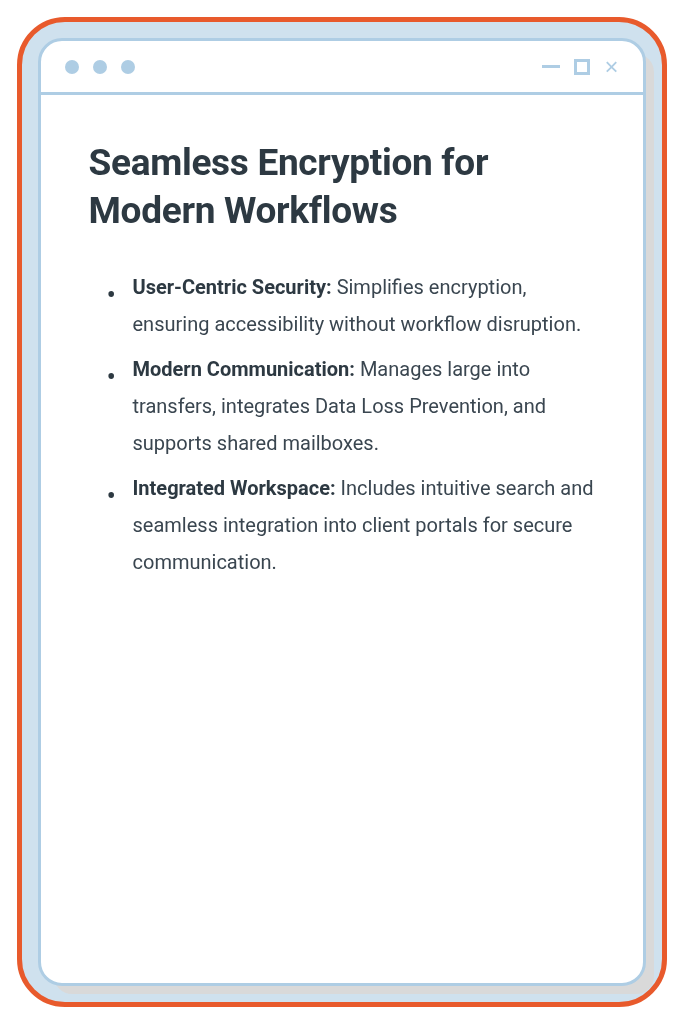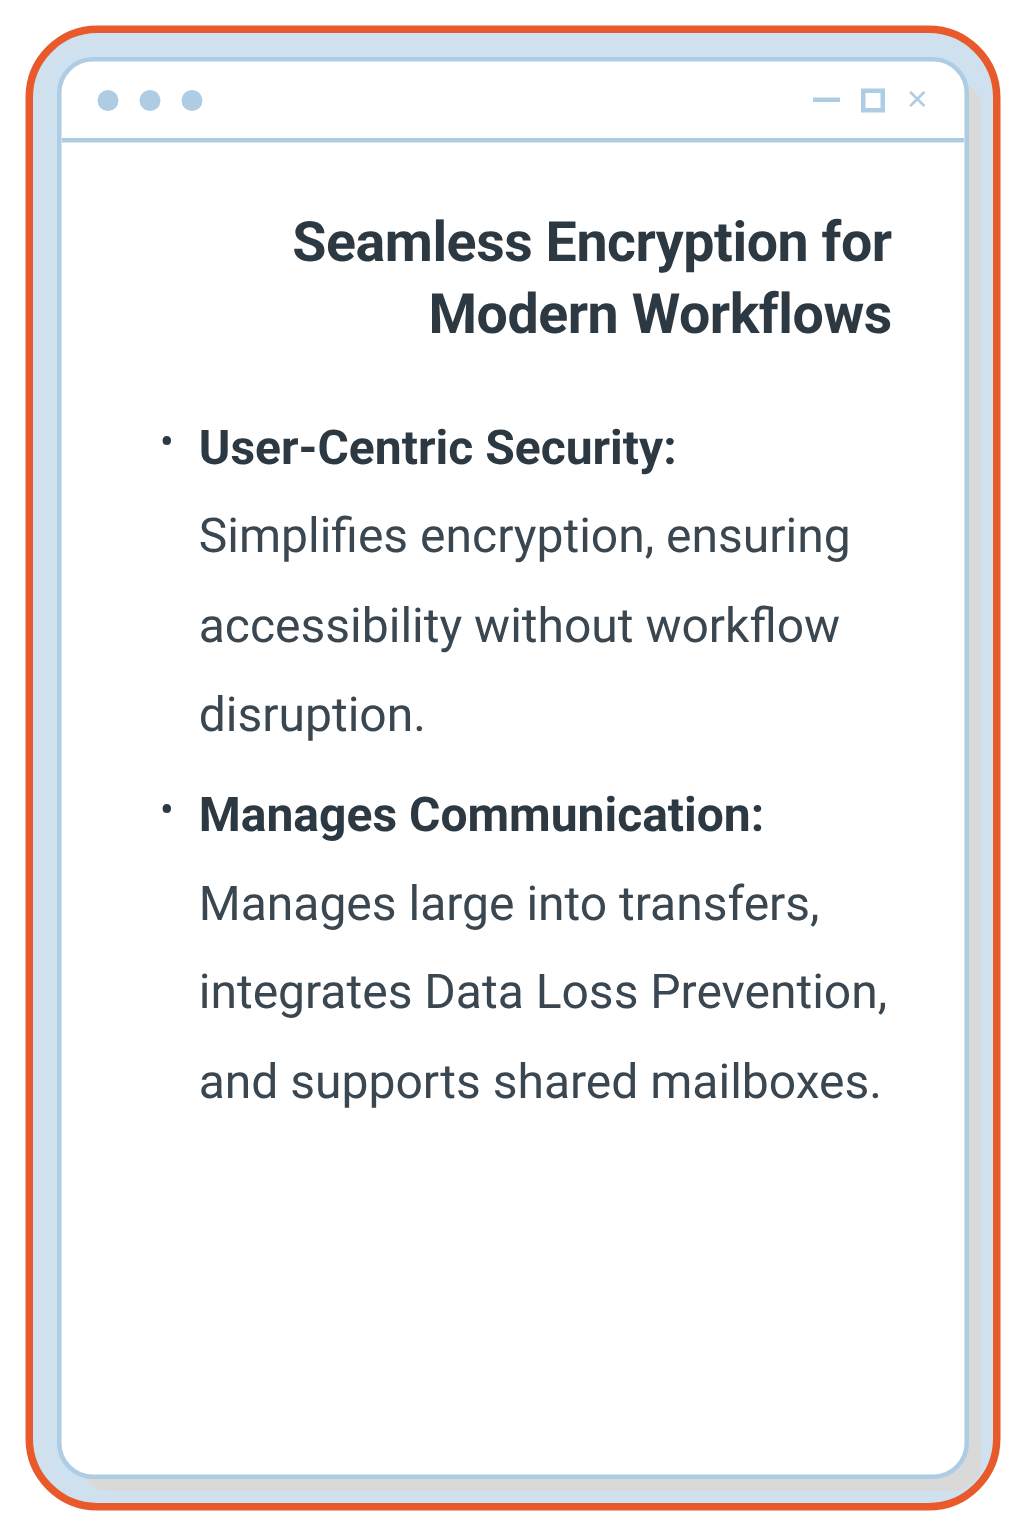--- a/index.html
+++ b/index.html
@@ -84,34 +84,34 @@
       color: #aecde4;
       font-family: Arial, sans-serif;
     }
     .content {
       padding: 44px 48px 40px 48px;
     }
     .heading {
       font-size: 37px;
       font-weight: 700;
       color: #2d3942;
-      text-align: right;
+      text-align: left;
       line-height: 1.3;
       margin-bottom: 34px;
       letter-spacing: -0.3px;
     }
     .bullet-list {
       list-style: none;
       padding-left: 24px;
     }
     .bullet-item {
       position: relative;
       padding-left: 20px;
       margin-bottom: 8px;
-      font-size: 32px;
+      font-size: 20px;
       line-height: 1.85;
       color: #3a4650;
     }
     .bullet-item::before {
       content: "•";
       position: absolute;
       left: -6px;
       top: 0;
       color: #2d3942;
       font-size: 28px;
@@ -142,18 +142,21 @@
         <div class="ctrl-close">×</div>
       </div>
     </div>
     <div class="content">
       <h1 class="heading">Seamless Encryption for Modern Workflows</h1>
       <ul class="bullet-list">
         <li class="bullet-item">
           <span class="bullet-label">User-Centric Security:</span><span class="bullet-text"> Simplifies encryption, ensuring accessibility without workflow disruption.</span>
         </li>
         <li class="bullet-item">
-          <span class="bullet-label">Manages Communication:</span><span class="bullet-text"> Manages large into transfers, integrates Data Loss Prevention, and supports shared mailboxes.</span>
+          <span class="bullet-label">Modern Communication:</span><span class="bullet-text"> Manages large into transfers, integrates Data Loss Prevention, and supports shared mailboxes.</span>
+        </li>
+        <li class="bullet-item">
+          <span class="bullet-label">Integrated Workspace:</span><span class="bullet-text"> Includes intuitive search and seamless integration into client portals for secure communication.</span>
         </li>
       </ul>
     </div>
   </div>
 </div>
 
 </body></html>

